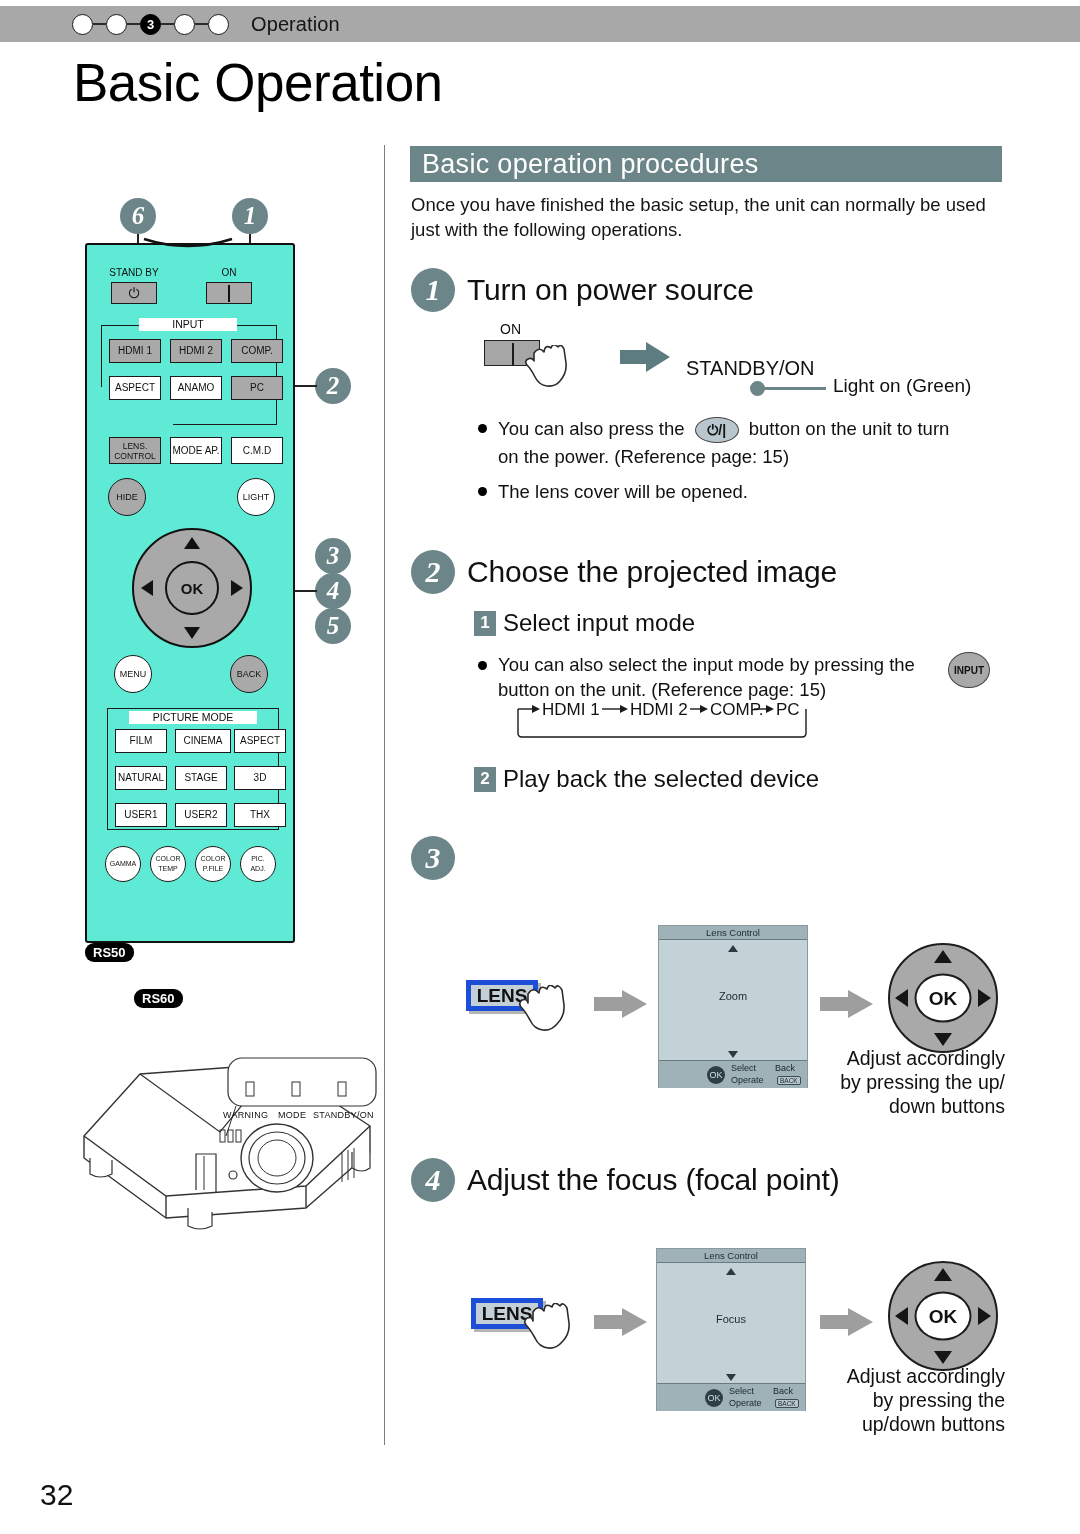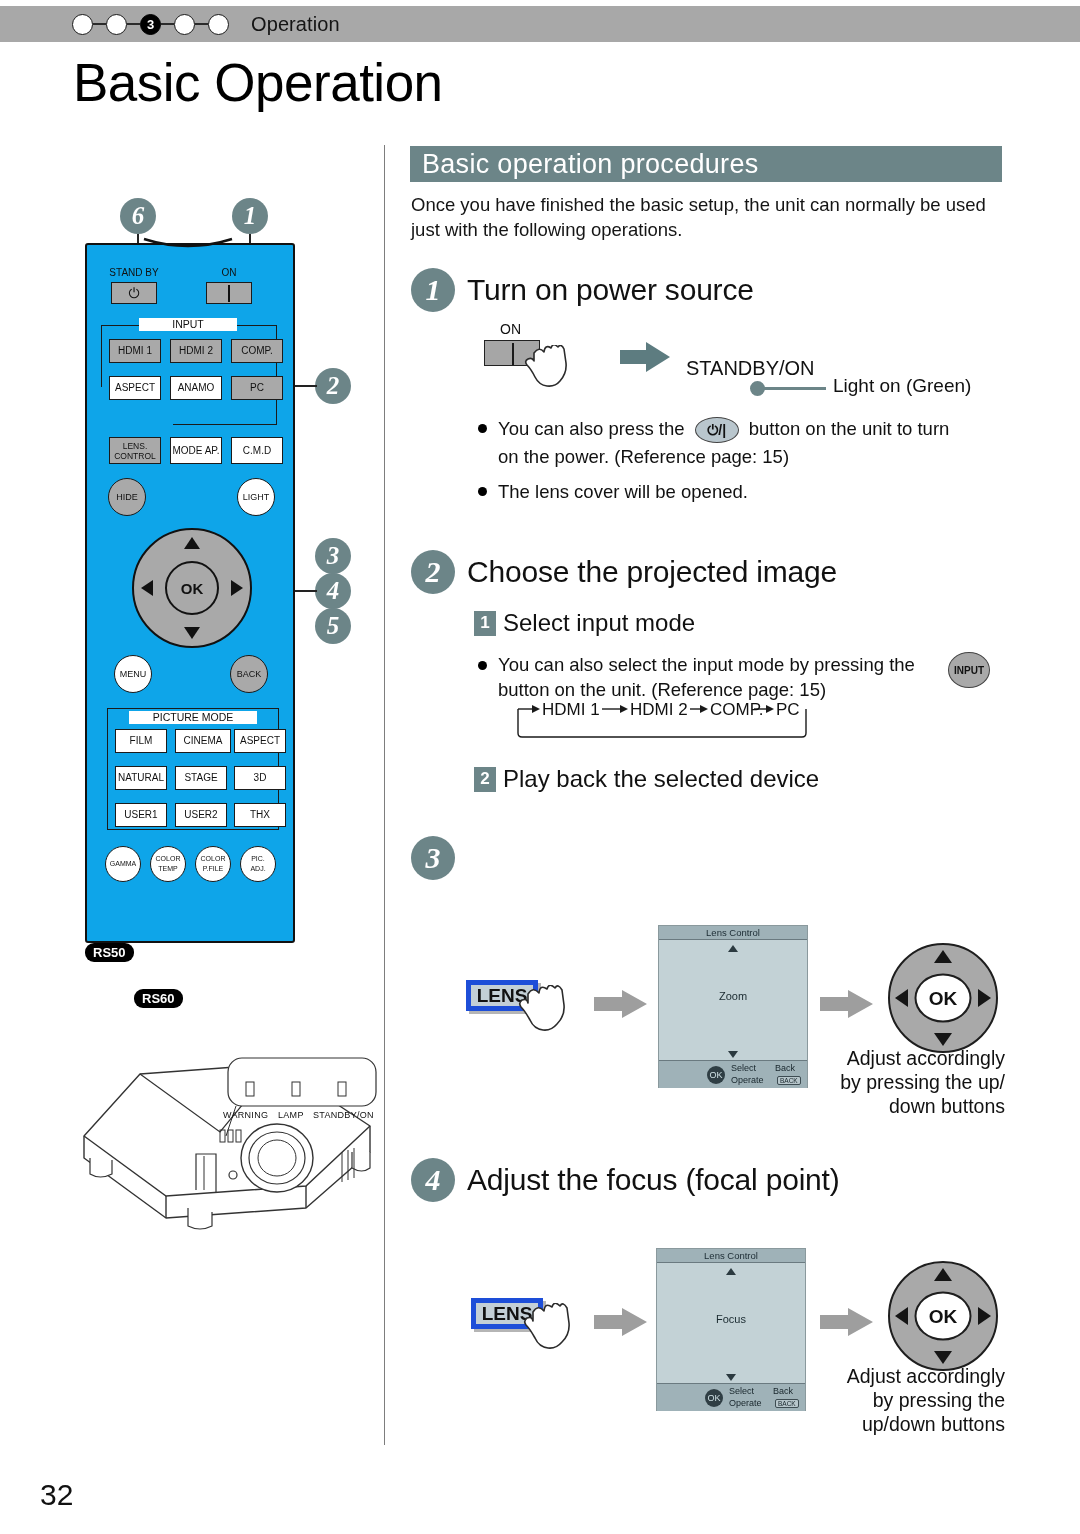--- a/index.html
+++ b/index.html
@@ -192,21 +192,21 @@
            border-top:9px solid transparent; border-bottom:9px solid transparent; border-left:13px solid #151515; }
 
   .adjust-note {
     position:absolute; font-size:19.5px; line-height:24px; color:#111;
     text-align:right;
   }
 
   
   .remote {
     position:absolute; left:85px; top:243px; width:210px; height:700px;
-    border:2.5px solid #111; border-radius:3px; background:#0ea5e9;
+    border:2.5px solid #111; border-radius:3px; background:#5eead4;
   }
   .rc-lbl { position:absolute; font-size:10px; color:#111; text-align:center; }
   .rc-key {
     position:absolute; border:1.2px solid #1b1b1b; background:#ffffff;
     display:flex; align-items:center; justify-content:center;
     font-size:10px; color:#111; text-align:center; line-height:10px;
   }
   .rc-key.grey { background:#a9a9a9; }
   .rc-key.round { border-radius:50%; }
   .rc-box { position:absolute; border:1.2px solid #1b1b1b; }
@@ -570,17 +570,17 @@
     <path d="M272 112 L272 142 M278 110 L278 140 M284 108 L284 138" fill="none" stroke="#333" stroke-width="1"></path>
 
     <path d="M156 96 L166 66" fill="none" stroke="#333" stroke-width="1"></path>
     <rect x="158" y="18" width="148" height="48" rx="14" ry="14" fill="#ffffff" stroke="#333" stroke-width="1.2"></rect>
 
     <rect x="176" y="42" width="8" height="14" fill="none" stroke="#333" stroke-width="1"></rect>
     <rect x="222" y="42" width="8" height="14" fill="none" stroke="#333" stroke-width="1"></rect>
     <rect x="268" y="42" width="8" height="14" fill="none" stroke="#333" stroke-width="1"></rect>
   </svg>
   <div class="proj-callout-text" style="left:153px; top:70px;">WARNING</div>
-  <div class="proj-callout-text" style="left:208px; top:70px;">LAMP</div>
+  <div class="proj-callout-text" style="left:208px; top:70px;">MODE</div>
   <div class="proj-callout-text" style="left:243px; top:70px;">STANDBY/ON</div>
 </div>
 
 <div class="page-num">32</div>
 
 </body></html>

